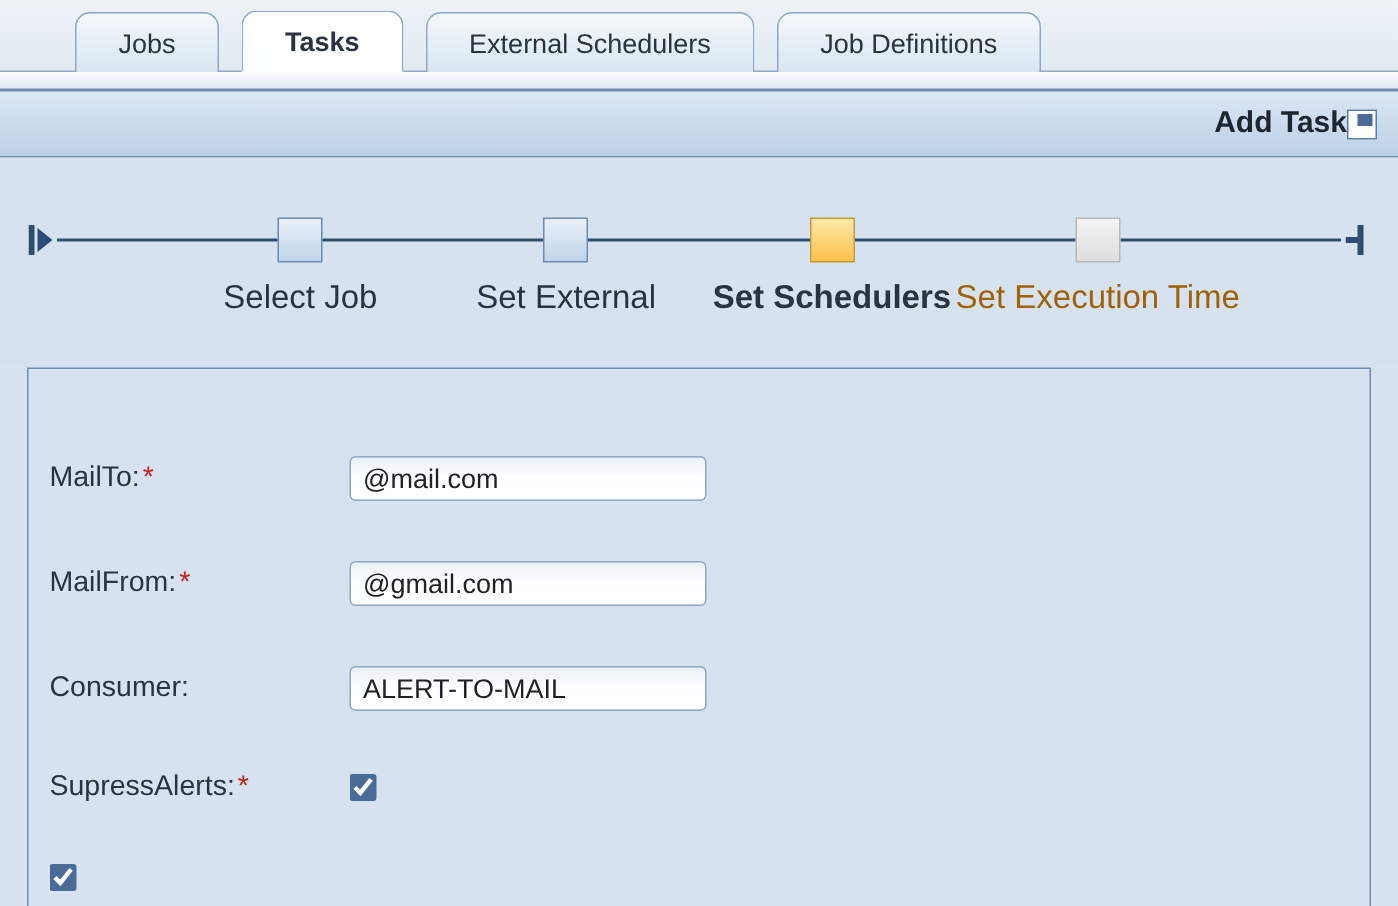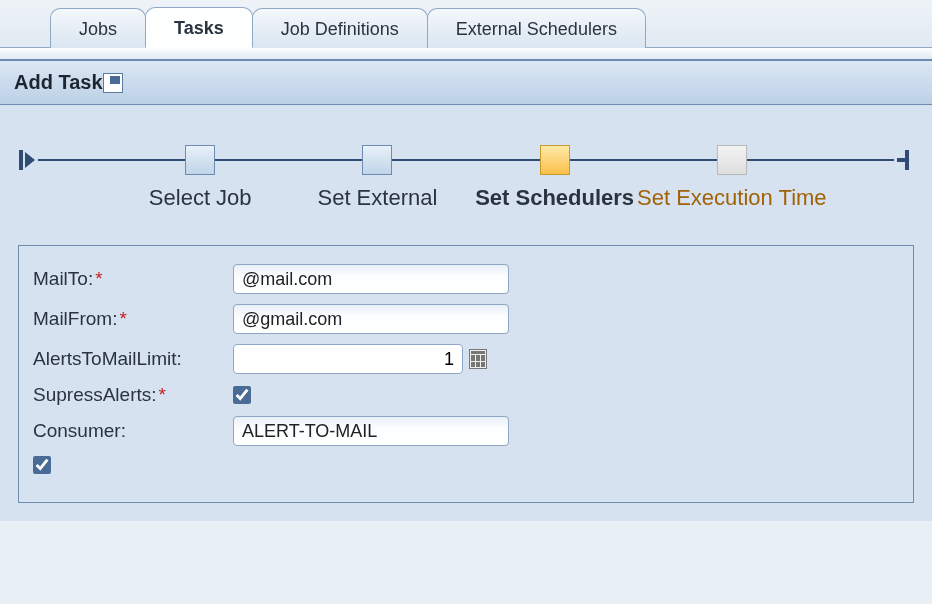--- a/index.html
+++ b/index.html
@@ -12,21 +12,21 @@
     }
 
     
     .tab-strip {
       display: flex;
       align-items: flex-end;
       height: 48px;
       padding-left: 50px;
       background: linear-gradient(to bottom, #eef3f8 0%, #e1eaf2 100%);
       border-bottom: 1px solid #8fa8c5;
-      gap: 0px;
+      gap: 16px;
     }
     .tab {
       position: relative;
       padding: 10px 28px 8px 28px;
       font-size: 18px;
       color: #2a3440;
       cursor: pointer;
       border: 1px solid #8fa8c5;
       border-bottom: none;
       background: linear-gradient(to bottom, #f4f8fb 0%, #d9e5f0 100%);
@@ -45,21 +45,21 @@
     .subbar {
       height: 12px;
       background: linear-gradient(to bottom, #fdfefe 0%, #dfe9f3 100%);
       border-bottom: 1px solid #6d8cb0;
     }
 
     
     .panel-title-bar {
       display: flex;
       align-items: center;
-      justify-content: flex-start;
+      justify-content: flex-end;
       padding: 10px 14px;
       background: linear-gradient(to bottom, #dbe7f4 0%, #bcd0e6 100%);
       border-top: 1px solid #6d8cb0;
       border-bottom: 1px solid #6d8cb0;
     }
     .panel-title {
       font-size: 20px;
       font-weight: bold;
       color: #1c2530;
     }
@@ -146,32 +146,33 @@
       background: linear-gradient(to bottom, #e3ecf5 0%, #c5d6e9 100%);
       border-bottom: 1px solid #9cb3cc;
     }
     .card-body {
       padding: 18px 14px;
     }
     .form-row {
       display: flex;
       align-items: center;
       margin-bottom: 10px;
+      margin-top: 40px;
     }
     .form-label {
       width: 200px;
       font-size: 19px;
       color: #2a3440;
     }
     .req {
       color: #c62020;
       margin-left: 2px;
     }
     .text-input {
-      width: 276px;
+      width: 238px;
       height: 30px;
       padding: 3px 8px;
       font-size: 18px;
       border: 1px solid #8fa8c5;
       border-radius: 4px;
       background: linear-gradient(to bottom, #e9eff5 0%, #fbfdff 40%, #fff 100%);
       color: #222;
     }
     .num-wrap {
       display:flex;align-items:center;gap:6px;
@@ -203,22 +204,22 @@
       accent-color: #4a6b95;
       cursor:pointer;
     }
   </style>
 </head>
 <body>
 
 <div class="tab-strip">
   <div class="tab">Jobs</div>
   <div class="tab active">Tasks</div>
+  <div class="tab">External Schedulers</div>
   <div class="tab">Job Definitions</div>
-  <div class="tab">External Schedulers</div>
 </div>
 
 <div class="subbar"></div>
 
 <div class="panel-title-bar">
   <div class="panel-title">Add Task</div>
   <div class="toggle-icon"></div>
 </div>
 
 <div class="wizard-area">
@@ -276,49 +277,32 @@
         <input class="text-input" type="text" value="@mail.com" style="">
       </div>
 
       <div class="form-row">
         <div class="form-label">
           <span>MailFrom:</span><span class="req">*</span>
         </div>
         <input class="text-input" type="text" value="@gmail.com" style="">
       </div>
 
-      <div class="form-row">
-        <div class="form-label">AlertsToMailLimit:</div>
-        <div class="num-wrap">
-          <input class="num-input" type="text" value="1" style="">
-          <div class="calc-icon">
-            <div class="r"></div>
-            <div class="g">
-                <div></div>
-                <div></div>
-                <div></div>
-                <div></div>
-                <div></div>
-                <div></div>
-              </div>
-          </div>
-        </div>
+
+      <div class="form-row">
+        <div class="form-label">Consumer:</div>
+        <input class="text-input" type="text" value="ALERT-TO-MAIL" style="">
       </div>
 
       <div class="form-row">
         <div class="form-label">
           <span>SupressAlerts:</span><span class="req">*</span>
         </div>
         <input class="checkbox" type="checkbox" checked="" style="">
       </div>
 
       <div class="form-row">
-        <div class="form-label">Consumer:</div>
-        <input class="text-input" type="text" value="ALERT-TO-MAIL" style="">
-      </div>
-
-      <div class="form-row">
         <input class="checkbox" type="checkbox" checked="" style="">
       </div>
 
     </div>
   </div>
 </div>
 
 </body></html>

